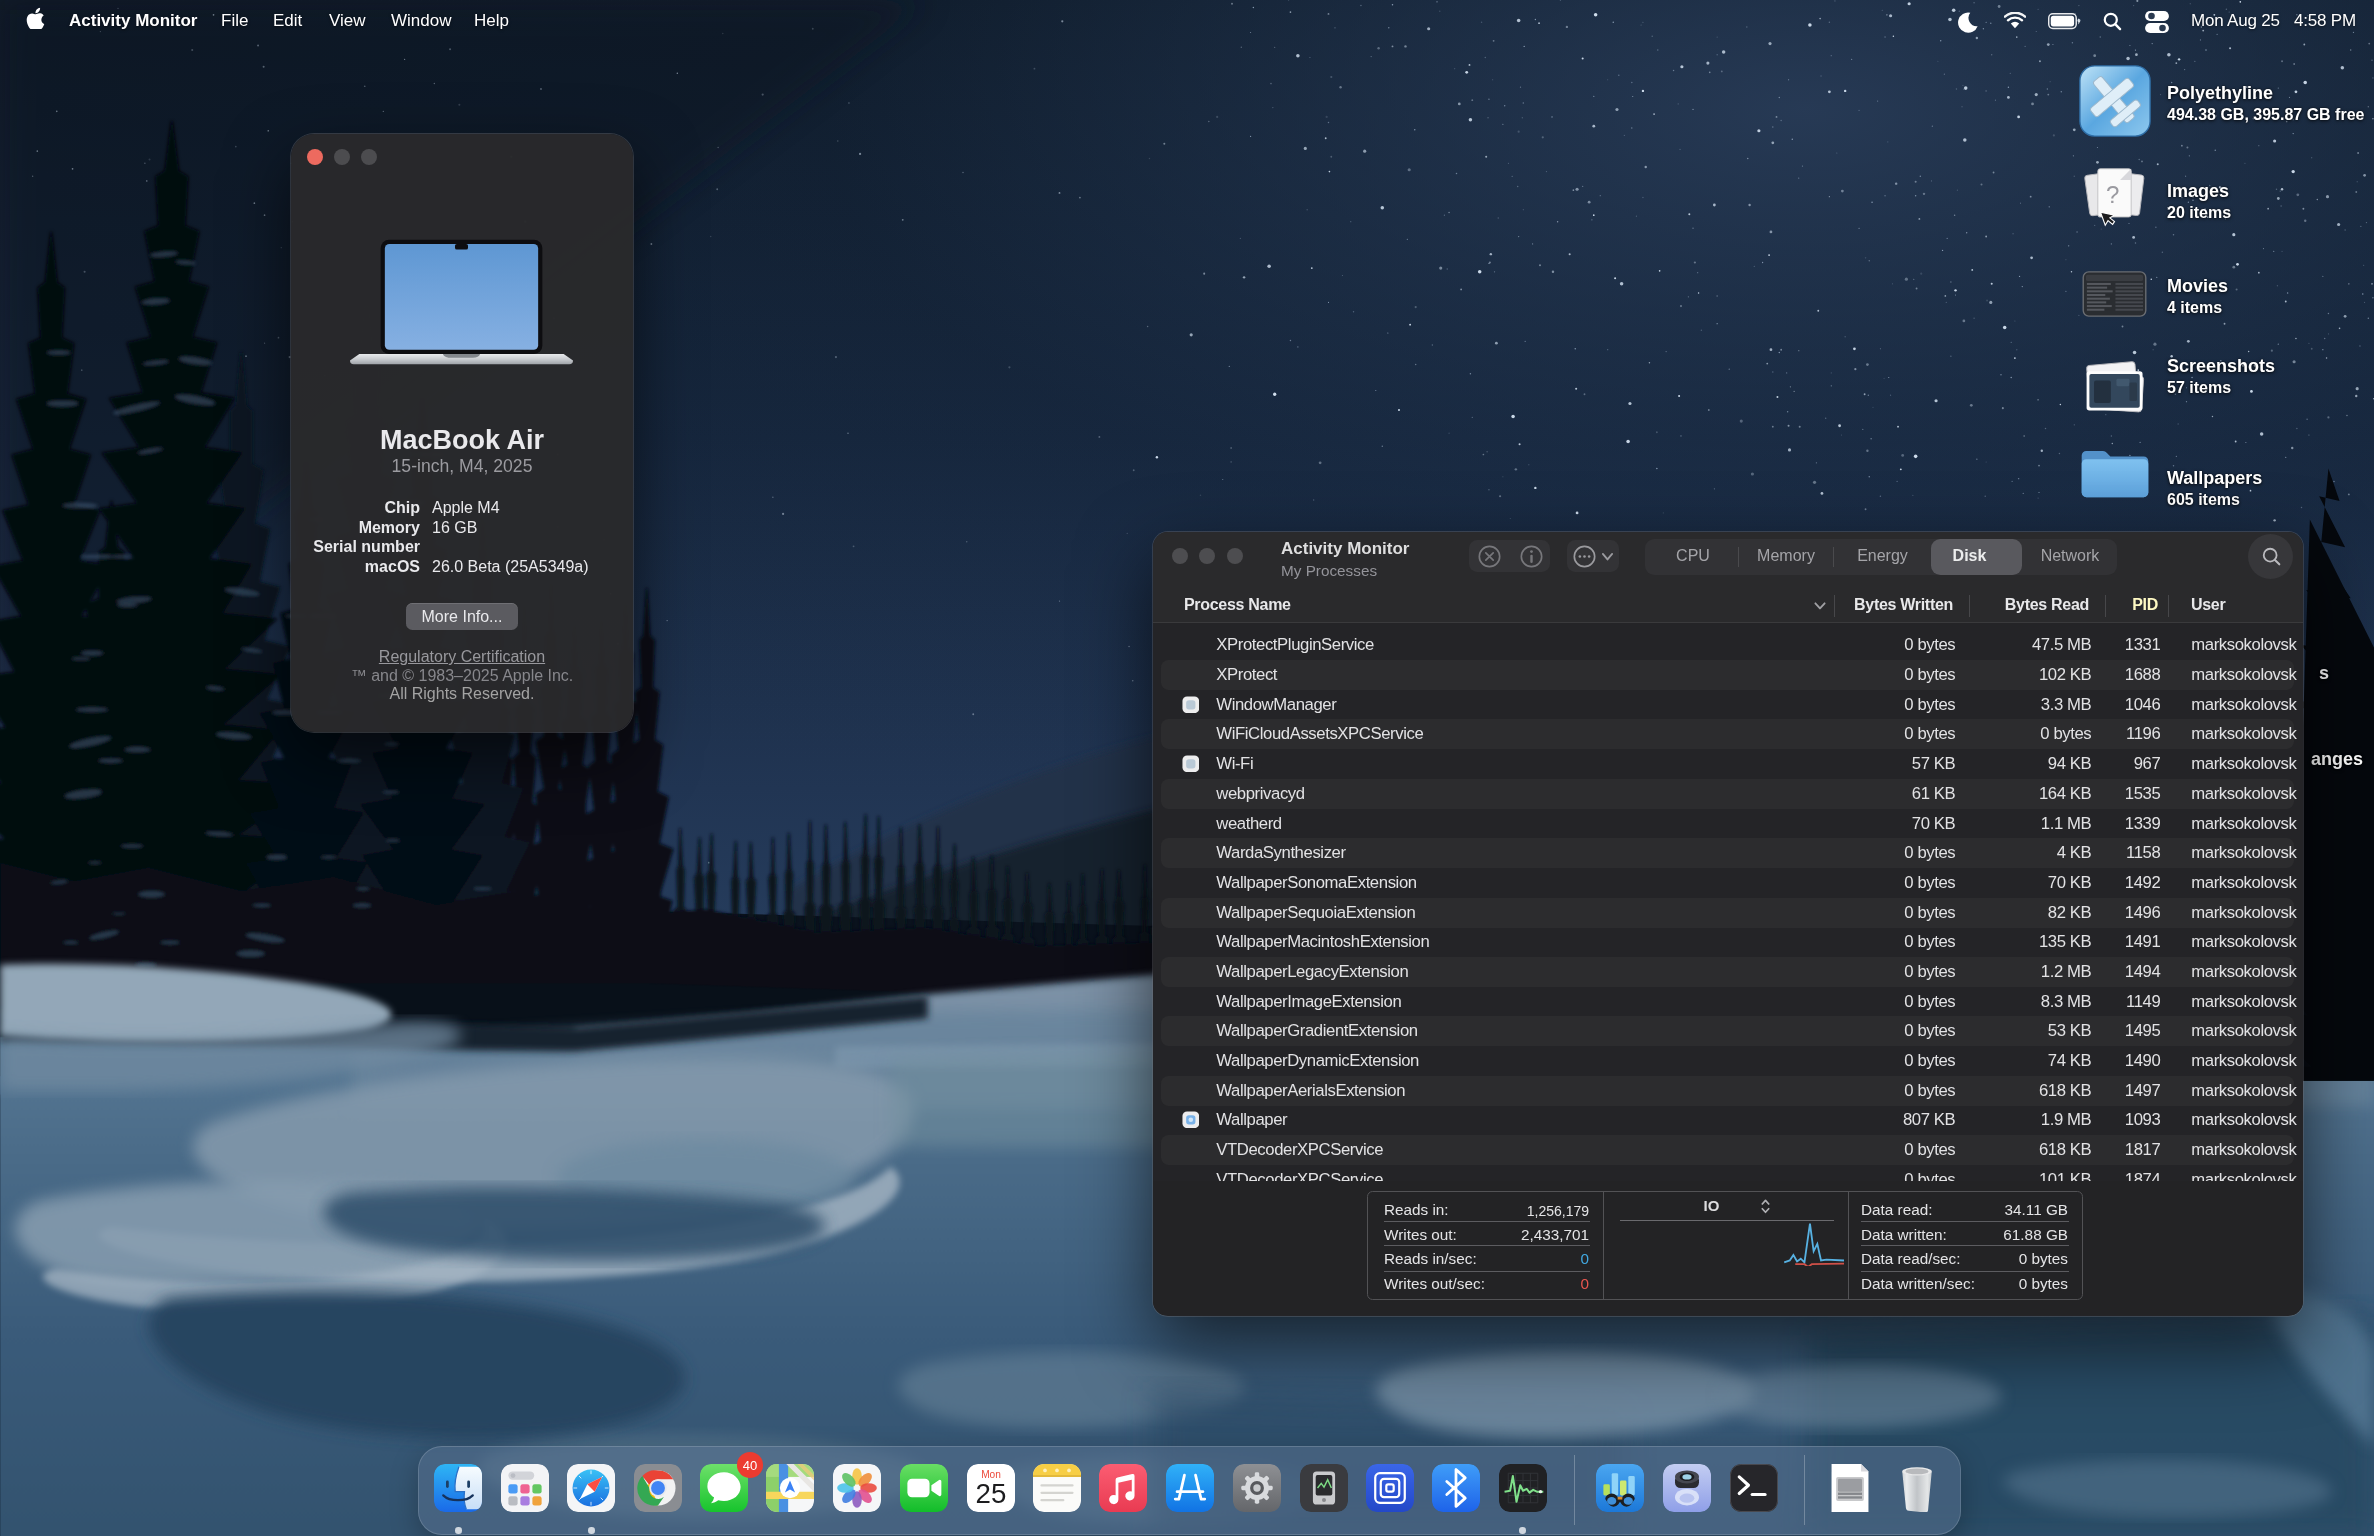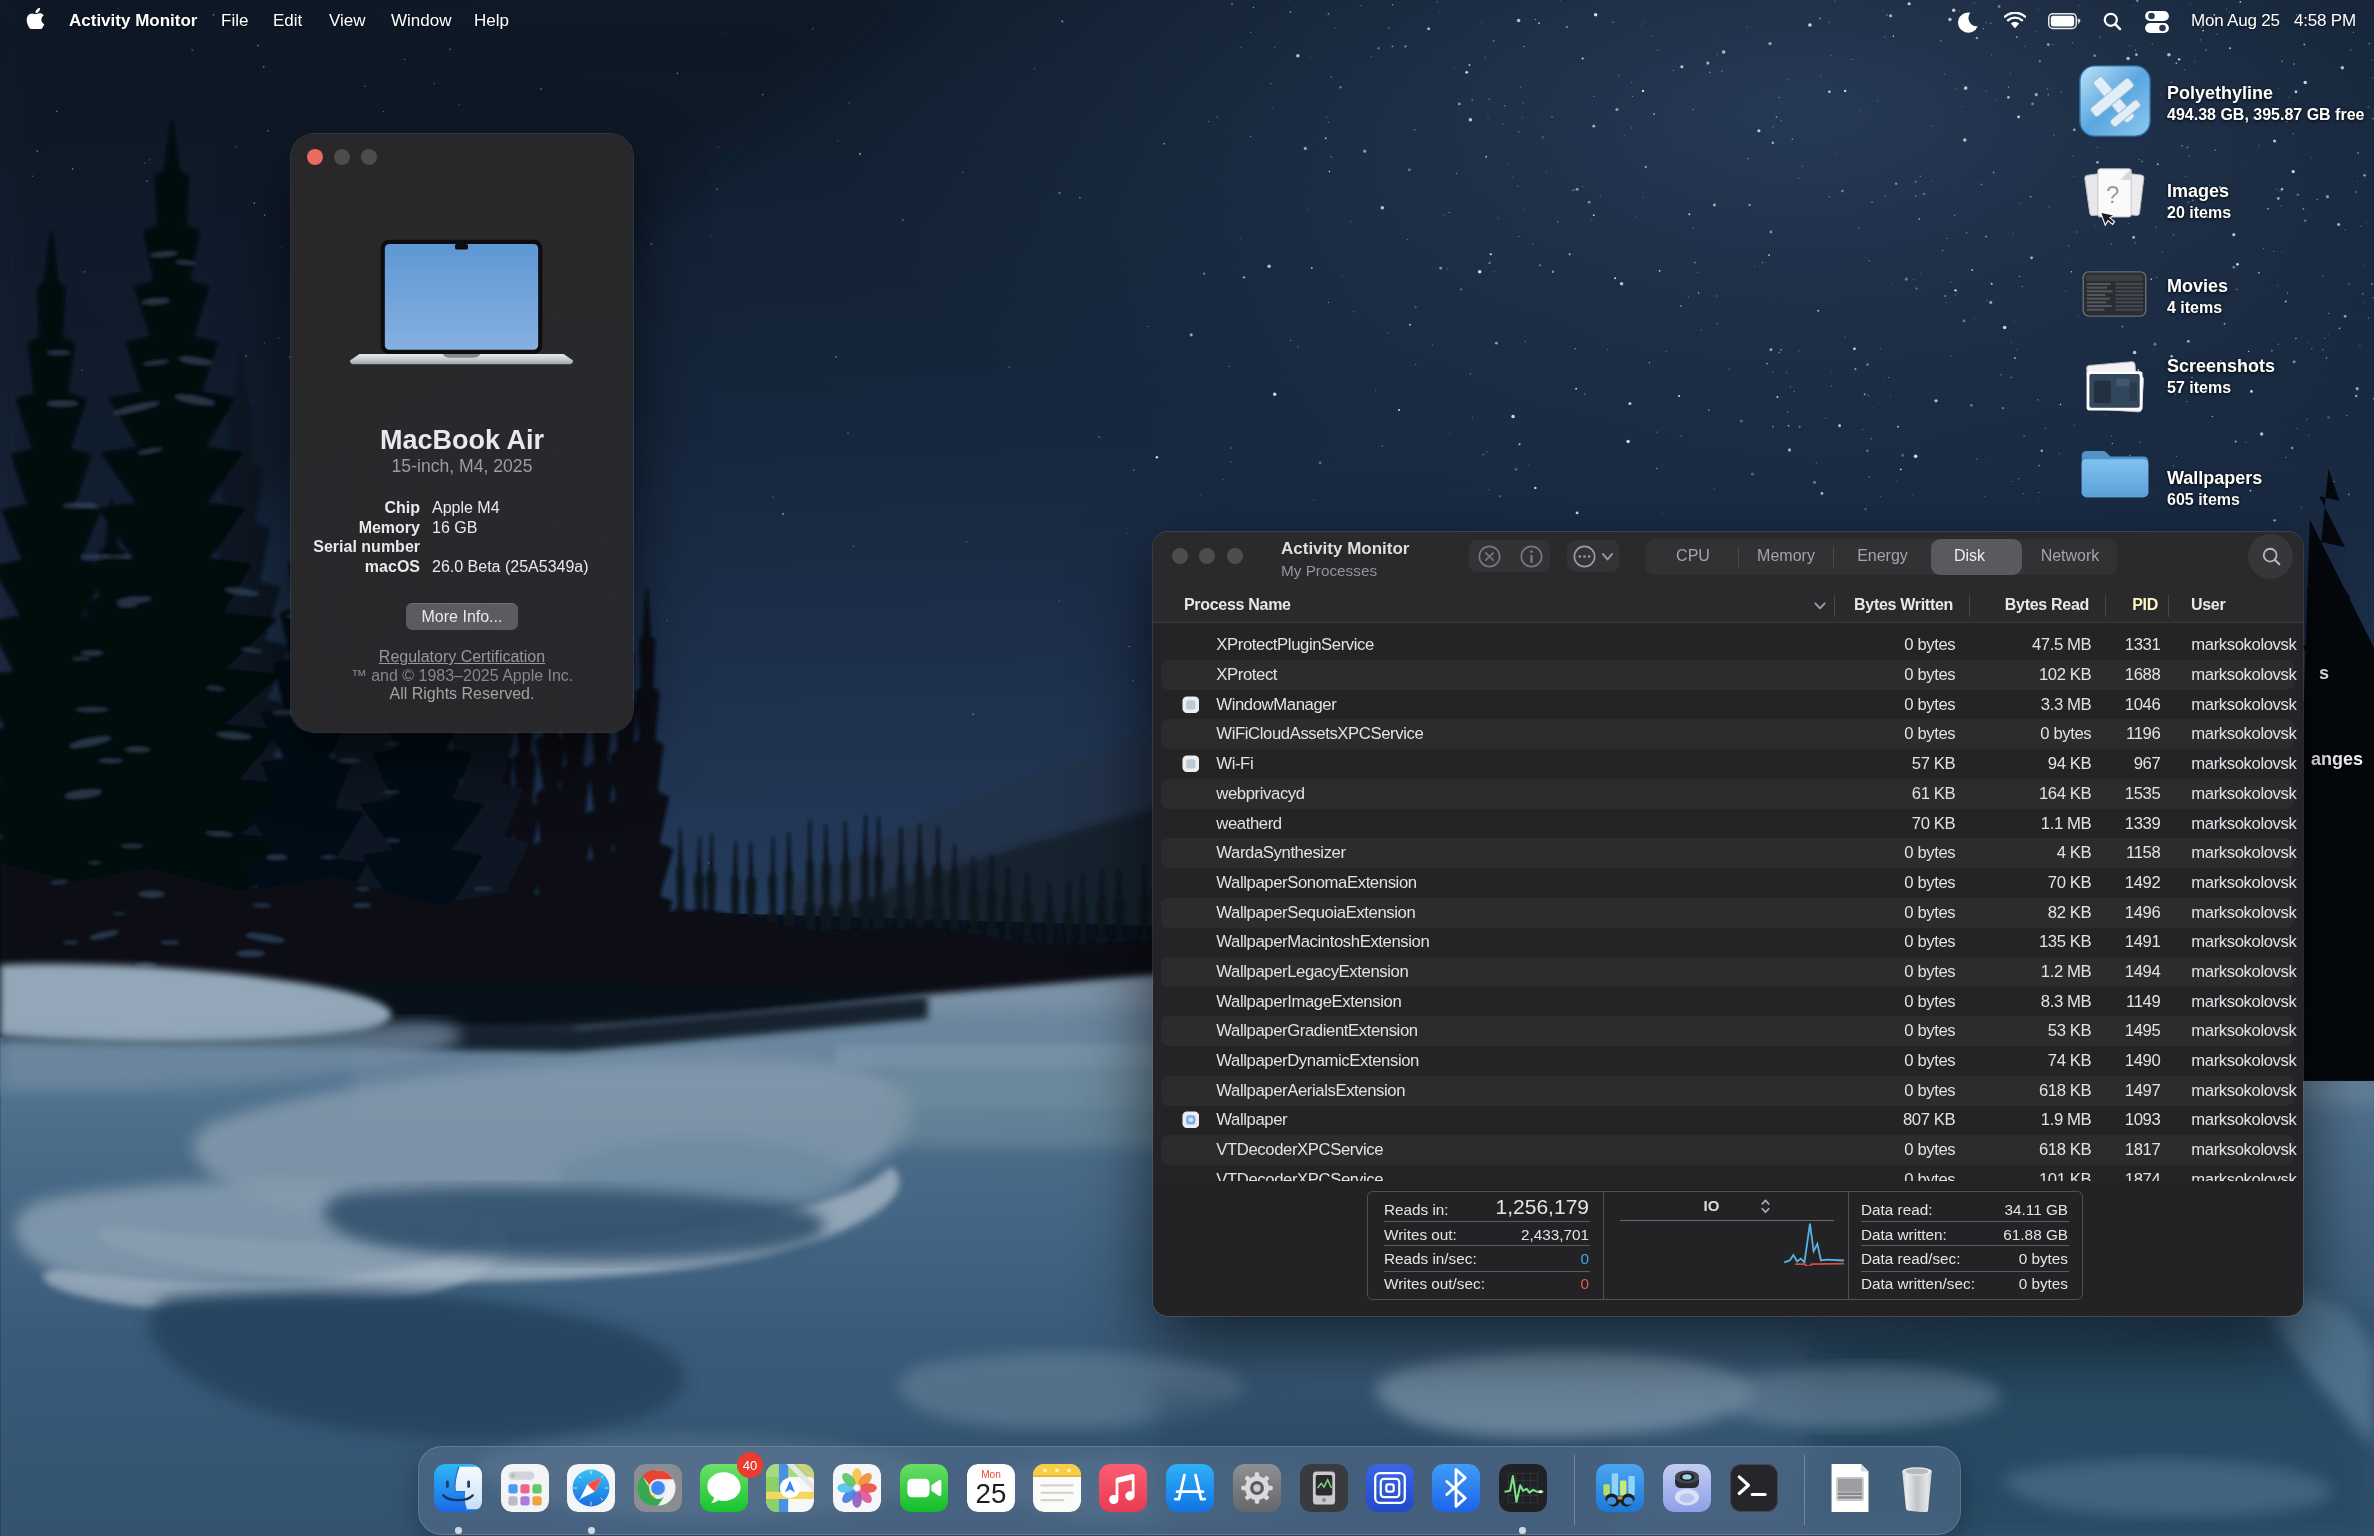--- a/index.html
+++ b/index.html
@@ -1256,21 +1256,21 @@
       <path d="M2 2 L7 8 L12 2" fill="none" stroke="#9a9a9e" stroke-width="2" stroke-linecap="round" stroke-linejoin="round"></path>
     </svg>
 
     <div style="position:absolute; left:492px; top:6.5px; width:472px; height:36px; background:#323235; border-radius:9.3px;"></div>
     <div style="position:absolute; left:585px; top:15px; width:0.9px; height:19.5px; background:#4a4a4d;"></div>
     <div style="position:absolute; left:680px; top:15px; width:0.9px; height:19.5px; background:#4a4a4d;"></div>
     <div style="position:absolute; left:778px; top:6.5px; width:91px; height:36px; background:#59595e; border-radius:9.3px;"></div>
     <div style="position:absolute; left:492px; top:15px; width:96px; text-align:center; font-size:16px; color:#a4a4a8;">CPU</div>
     <div style="position:absolute; left:586px; top:15px; width:94px; text-align:center; font-size:16px; color:#a4a4a8;">Memory</div>
     <div style="position:absolute; left:681px; top:15px; width:97px; text-align:center; font-size:16px; color:#a4a4a8;">Energy</div>
-    <div style="position:absolute; left:778px; top:15px; width:77px; text-align:center; font-size:16px; color:#eceded;">Disk</div>
+    <div style="position:absolute; left:778px; top:15px; width:77px; text-align:center; font-size:16px; color:#eceded;font-weight:bold;">Disk</div>
     <div style="position:absolute; left:869px; top:15px; width:96px; text-align:center; font-size:16px; color:#a4a4a8;">Network</div>
 
     <div style="position:absolute; left:1095px; top:1.9px; width:45px; height:45px; background:#37373a; border-radius:50%;"></div>
     <svg style="position:absolute; left:1108px; top:14px;" width="22" height="22" viewBox="0 0 24 24">
       <circle cx="10" cy="10" r="7" fill="none" stroke="#b9b9bd" stroke-width="2"></circle>
       <line x1="15.2" y1="15.2" x2="20" y2="20" stroke="#b9b9bd" stroke-width="2.2" stroke-linecap="round"></line>
     </svg>
   </div>
 
   <div class="thead">
@@ -1436,21 +1436,21 @@
           <span class="cell" style="left:1030px;">marksokolovsk</span>
         </div>
   </div>
 
   <div class="stats">
     <div class="statbox" style="left:214px; top:10.2px; width:716px; height:109px;"></div>
     <div style="position:absolute; left:450px; top:10.2px; width:0.9px; height:109px; background:#525255;"></div>
     <div style="position:absolute; left:695px; top:10.2px; width:0.9px; height:109px; background:#525255;"></div>
 
     <div style="position:absolute; left:231px; top:20.4px; font-size:15.3px; color:#e4e4e6;">Reads in:</div>
-    <div style="position:absolute; left:288px; top:14px; width:148px; text-align:right; font-size:21px; color:#e4e4e6;">1,256,179</div>
+    <div style="position:absolute; left:288px; top:22px; width:148px; text-align:right; font-size:14px; color:#e4e4e6;">1,256,179</div>
     <div style="position:absolute; left:231px; top:40px; width:206px; height:0.9px; background:#5c5c60;"></div>
     <div style="position:absolute; left:231px; top:45px; font-size:15.3px; color:#e4e4e6;">Writes out:</div>
     <div style="position:absolute; left:288px; top:45px; width:148px; text-align:right; font-size:15.3px; color:#e4e4e6;">2,433,701</div>
     <div style="position:absolute; left:231px; top:64px; width:206px; height:0.9px; background:#5c5c60;"></div>
     <div style="position:absolute; left:231px; top:69px; font-size:15.3px; color:#e4e4e6;">Reads in/sec:</div>
     <div style="position:absolute; left:288px; top:69px; width:148px; text-align:right; font-size:15.3px; color:#41a8e0;">0</div>
     <div style="position:absolute; left:231px; top:90px; width:206px; height:0.9px; background:#5c5c60;"></div>
     <div style="position:absolute; left:231px; top:94px; font-size:15.3px; color:#e4e4e6;">Writes out/sec:</div>
     <div style="position:absolute; left:288px; top:94px; width:148px; text-align:right; font-size:15.3px; color:#e9564f;">0</div>
 

